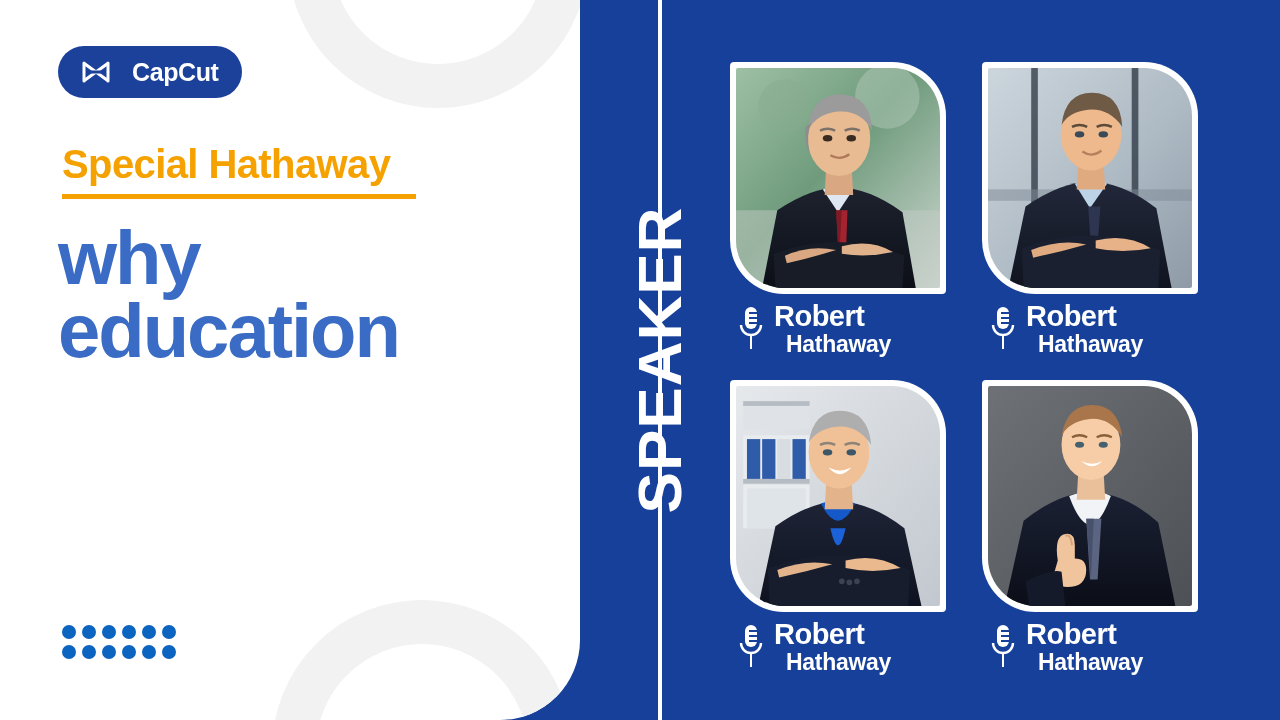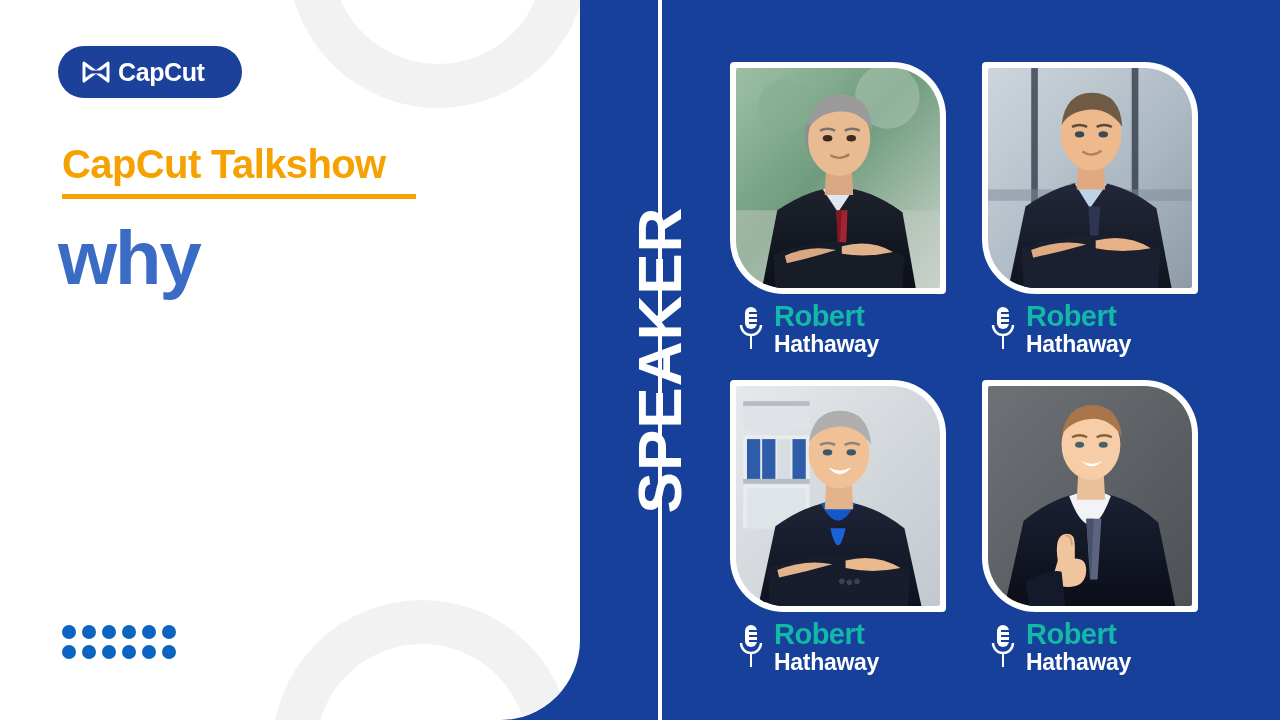--- a/index.html
+++ b/index.html
@@ -46,21 +46,21 @@
 
   
   #logo-pill {
     position:absolute;
     left:58px; top:46px;
     width:184px; height:52px;
     background:#1B419B;
     border-radius:26px;
     display:flex;
     align-items:center;
-    gap:8px;
+    gap:22px;
     padding-left:24px;
     z-index:3;
   }
   #logo-pill .glyph { display:block; width:28px; height:22px; }
   #logo-pill .wordmark {
     color:#ffffff;
     font-size:25px;
     font-weight:bold;
     letter-spacing:-0.4px;
     line-height:1;
@@ -178,32 +178,33 @@
     left:8px;
     top:240px;
     display:flex;
     align-items:center;
     gap:10px;
   }
   .mic-icon { display:block; width:26px; height:48px; flex:0 0 auto; }
   .name-text { line-height:1; }
   .name-first {
     display:block;
-    color:#14b8a6;
+    color:#ffffff;
     font-size:29px;
     font-weight:bold;
     letter-spacing:-0.5px;
   }
   .name-last {
     display:block;
     color:#ffffff;
     font-size:23px;
     font-weight:bold;
     letter-spacing:-0.3px;
     margin-top:2px;
+    margin-left:12px;
   }
 </style>
 </head>
 <body>
 
 <div id="poster">
 
   <div id="left-panel">
     <div class="ring" id="ring-top"></div>
     <div class="ring" id="ring-bottom"></div>
@@ -214,26 +215,27 @@
       <svg viewBox="0 0 28 22" xmlns="http://www.w3.org/2000/svg">
         <path d="M2 2 L2 20 M26 2 L26 20" stroke="#ffffff" stroke-width="3" stroke-linecap="round" fill="none"></path>
         <path d="M3 3 L25 19 M25 3 L3 19" stroke="#ffffff" stroke-width="3.2" stroke-linecap="round" fill="none"></path>
         <path d="M6 11 L22 11" stroke="#1B419B" stroke-width="3" fill="none"></path>
       </svg>
     </span>
     <span class="wordmark">CapCut</span>
   </div>
 
   <div id="eyebrow-wrap">
-    <div id="eyebrow">CapCut Talkshow</div>
+    <div id="eyebrow">Special Hathaway</div>
     <div id="eyebrow-rule"></div>
   </div>
 
   <h1 id="headline">
     <span class="line">why</span>
+    <span class="line">education</span>
   </h1>
 
   <div id="dot-grid">
     <i></i>
       <i></i>
     <i></i>
       <i></i>
     <i></i>
       <i></i>
     <i></i>

